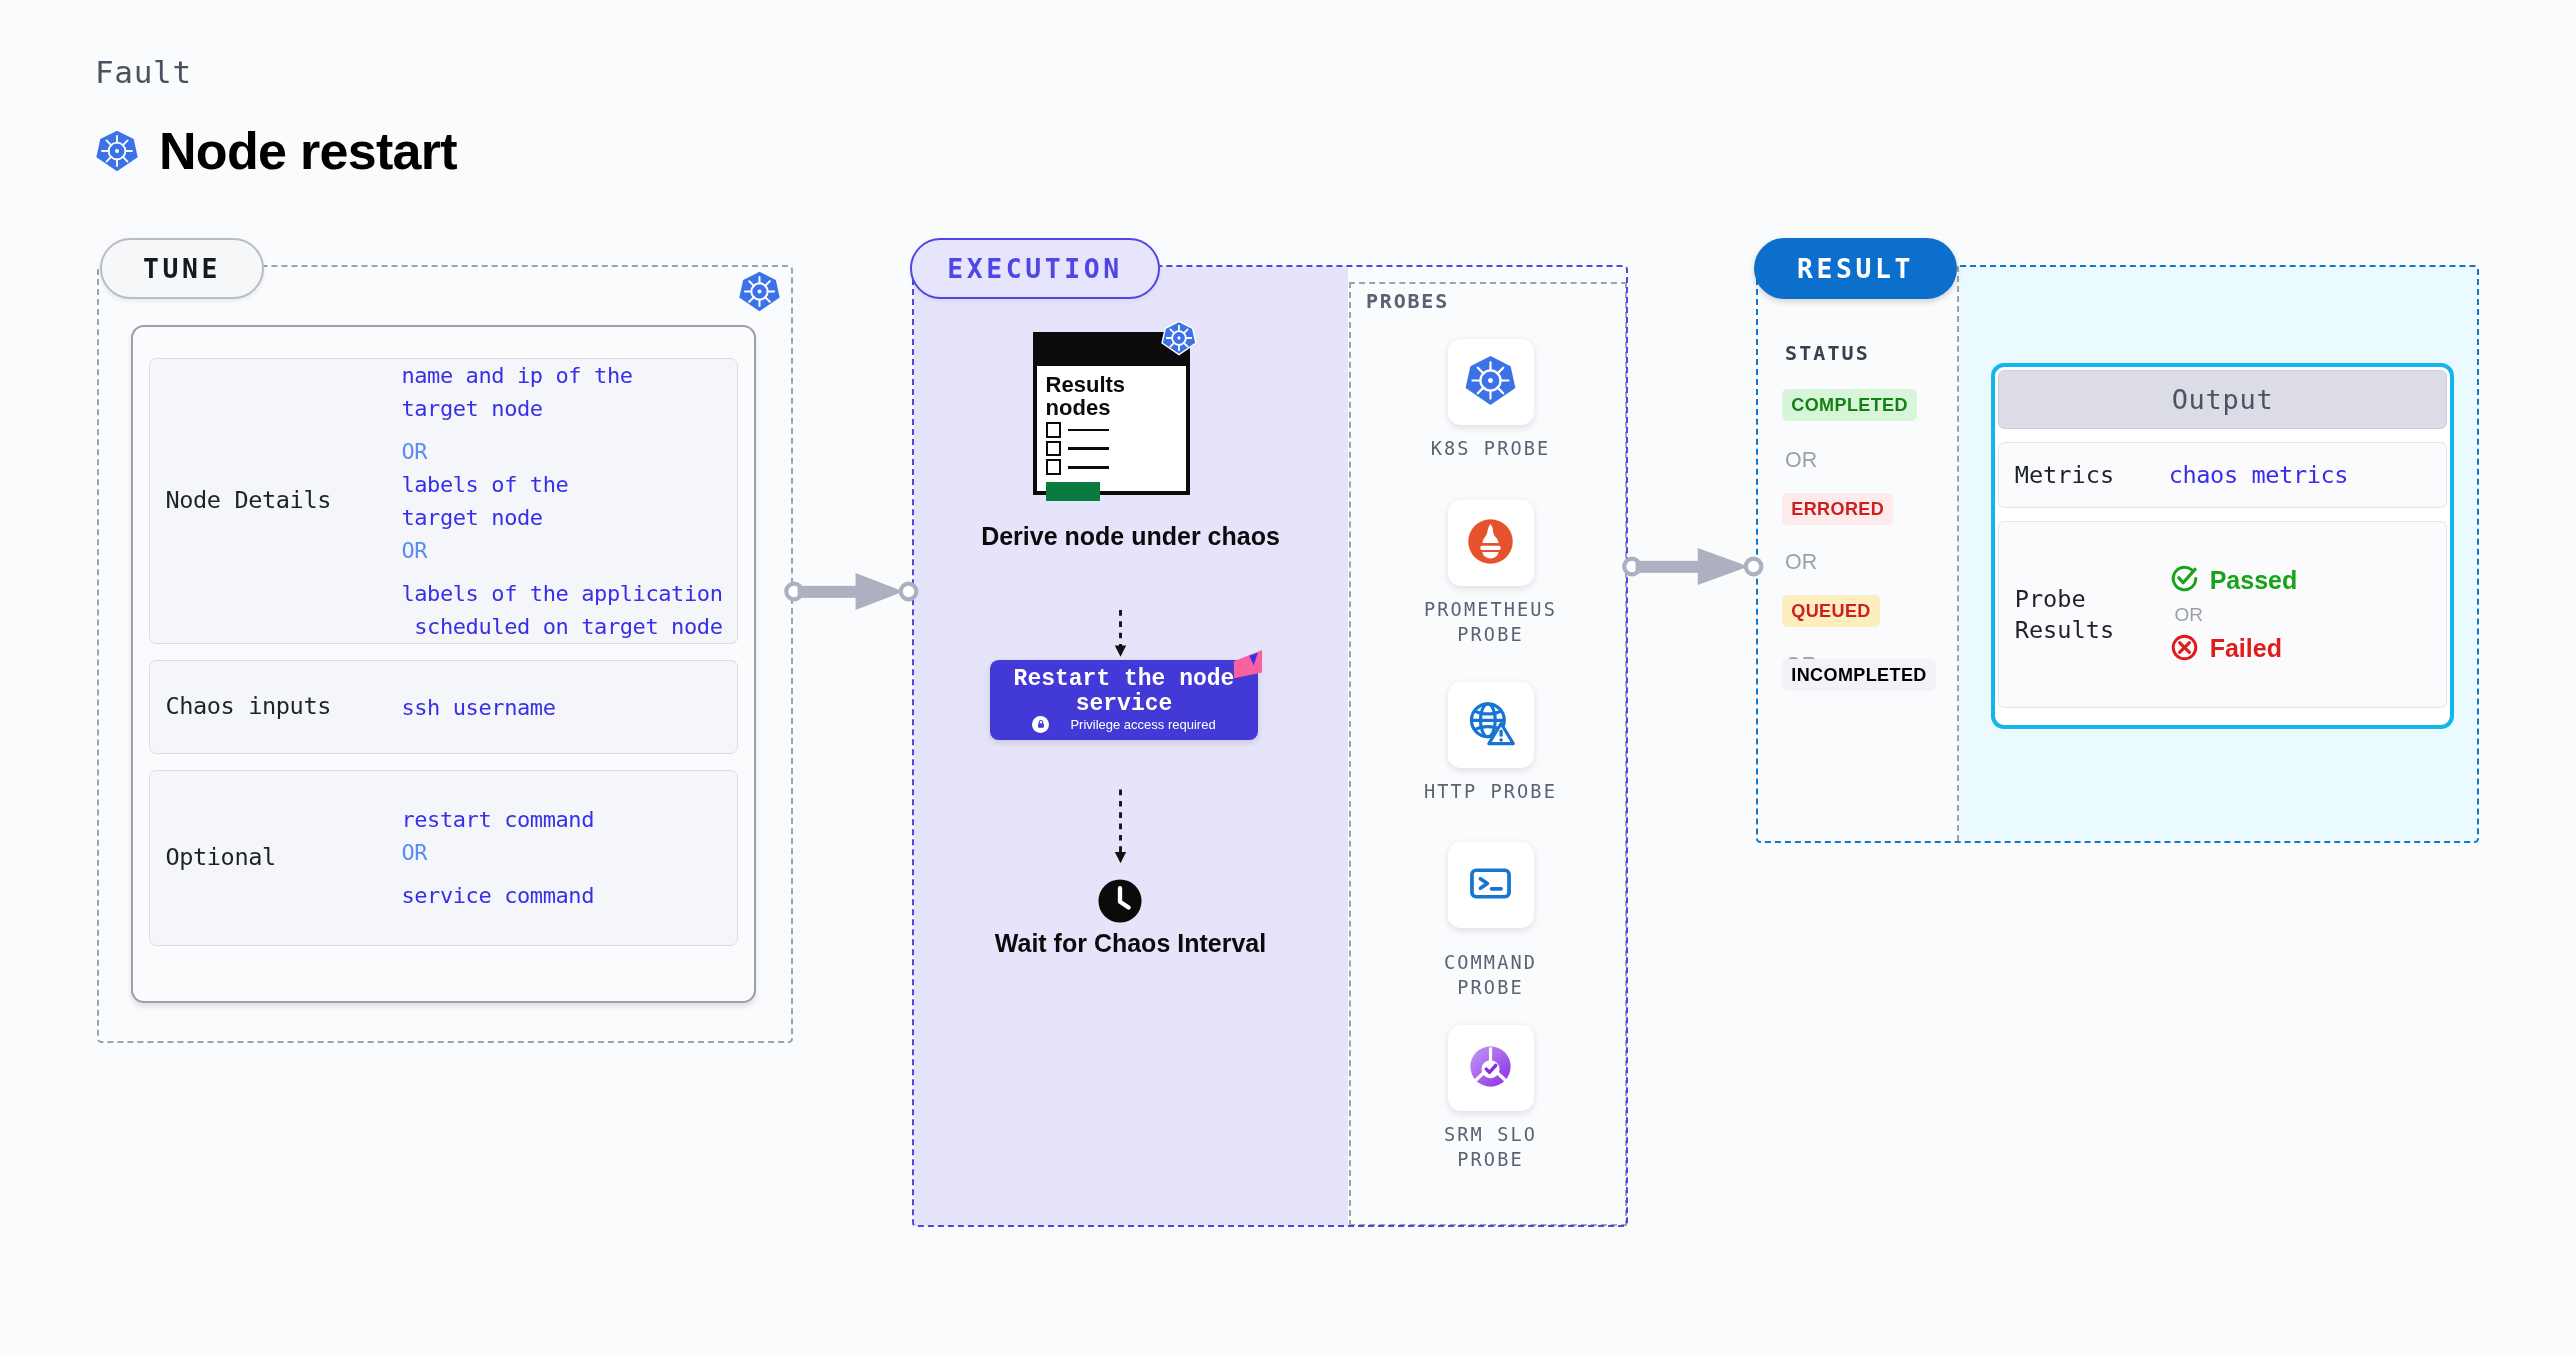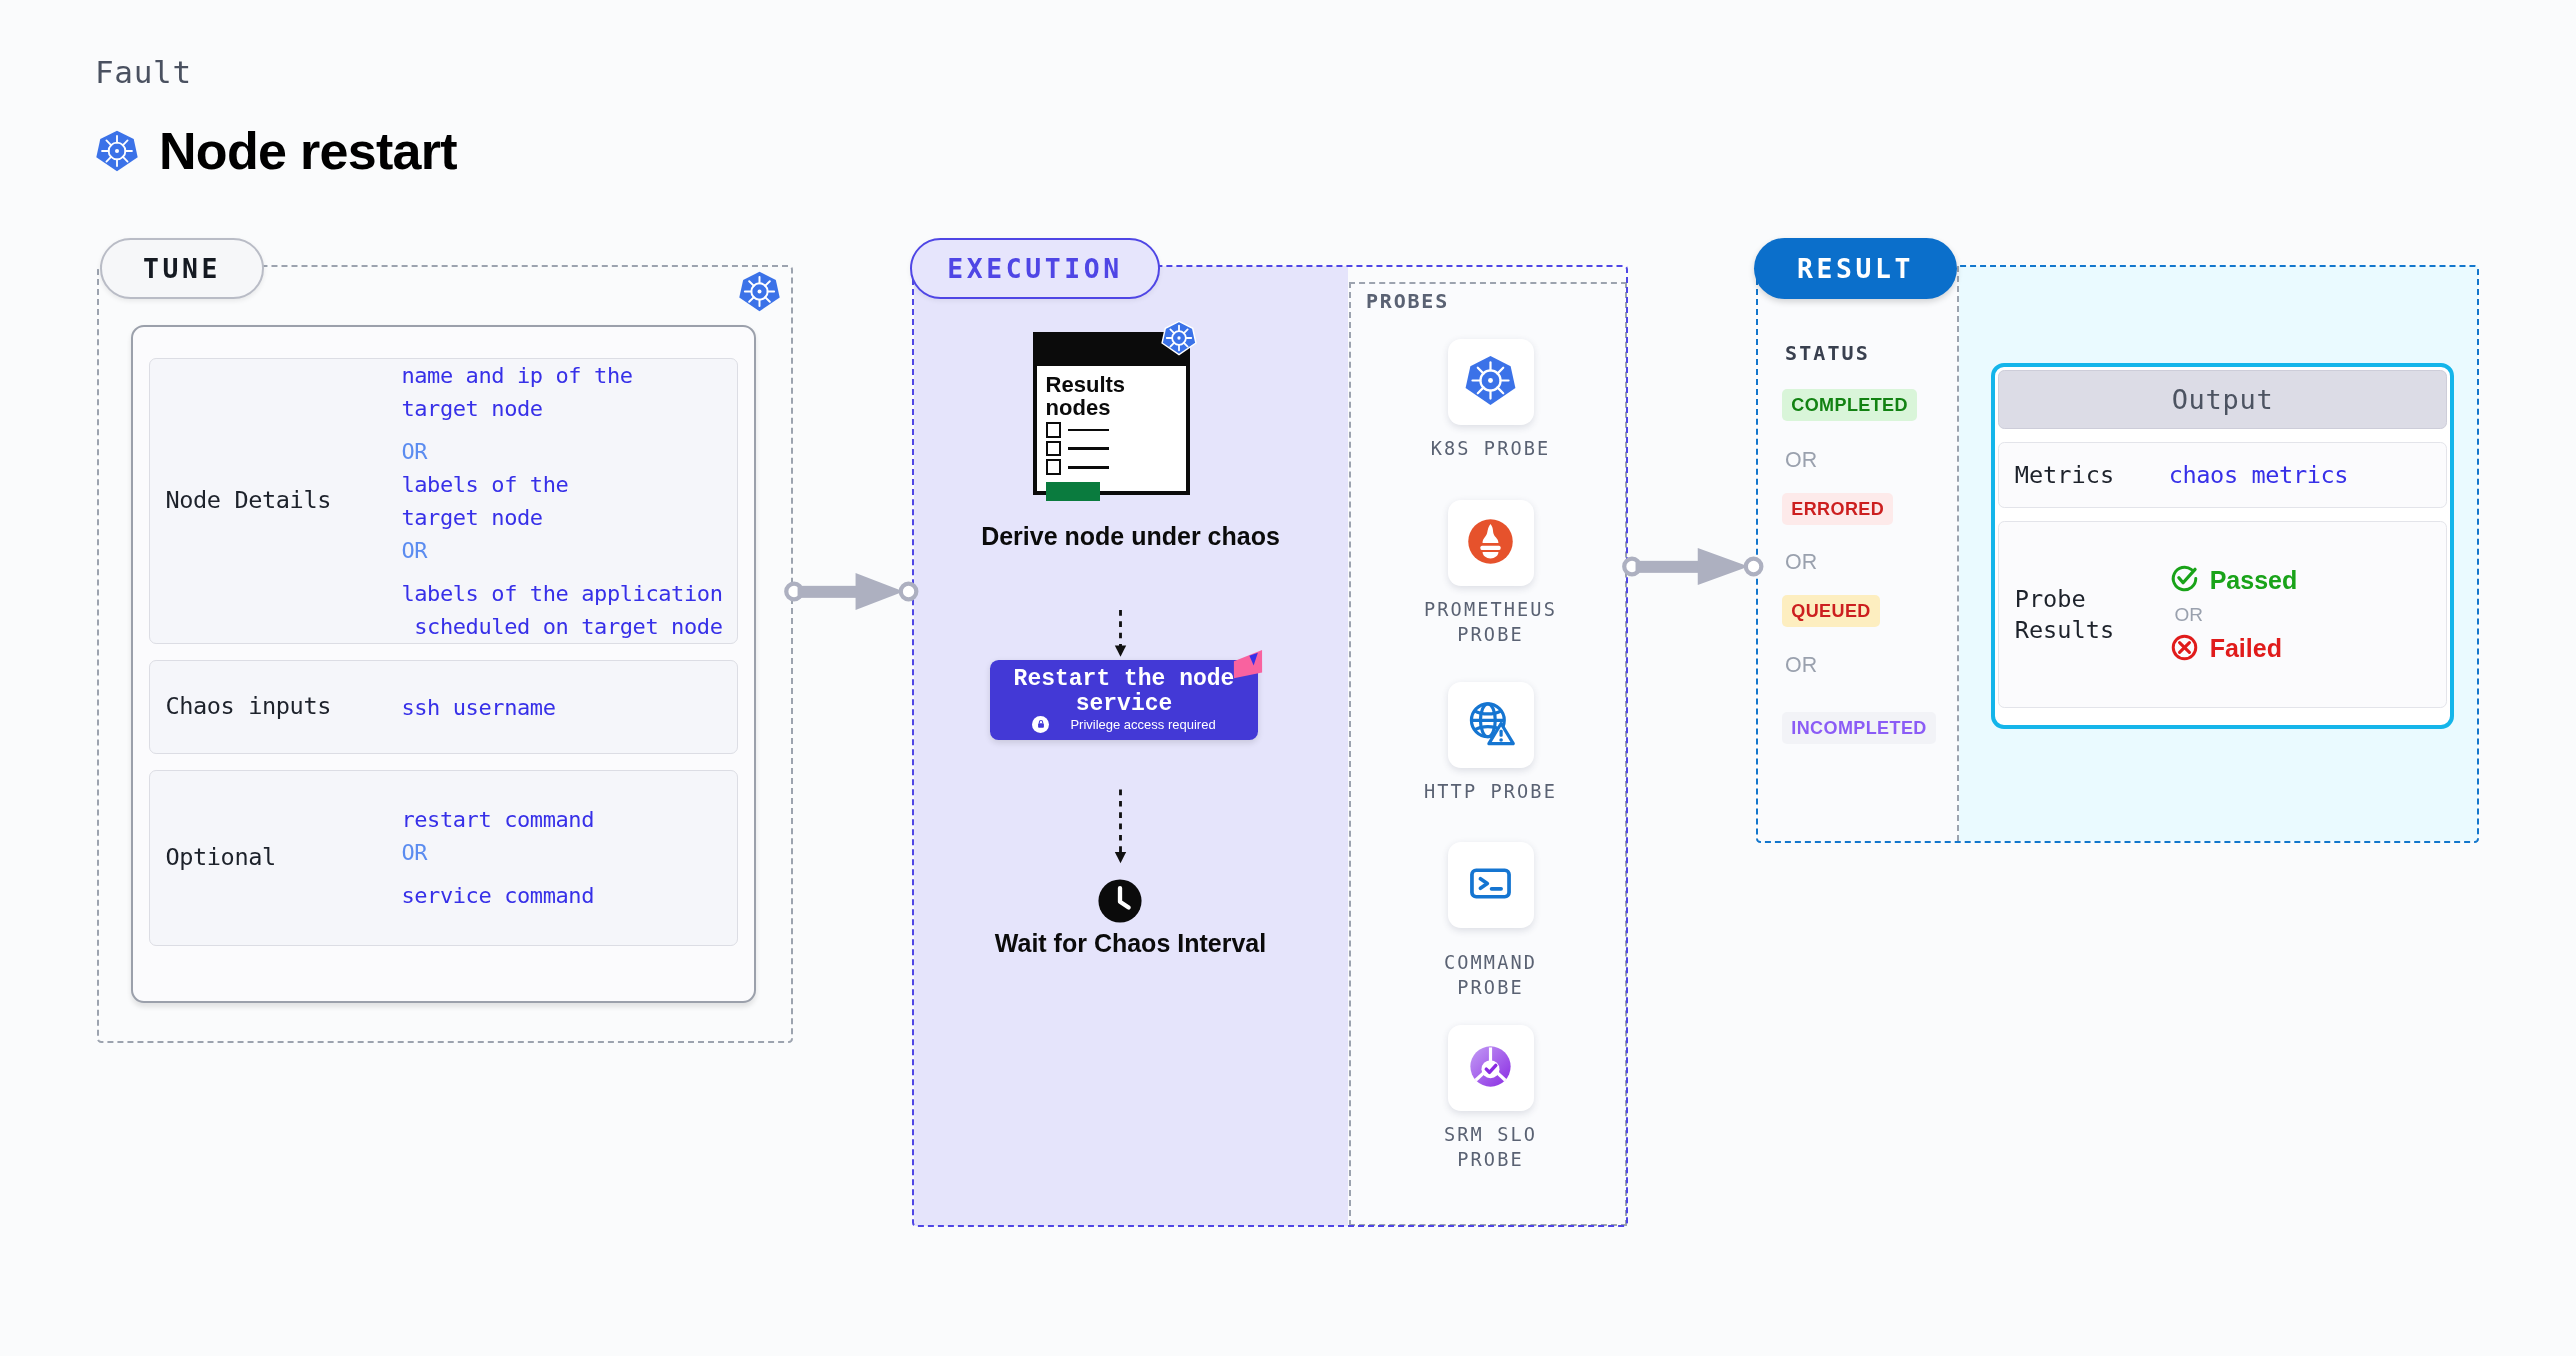--- a/index.html
+++ b/index.html
@@ -567,21 +567,21 @@
   <div class="chip chip-result">RESULT</div>
 
   <div class="status-ttl">STATUS</div>
 
   <div class="badge" style="top:389px; background:#d9f5d9; color:#128212;">COMPLETED</div>
   <div class="or-txt" style="top:448px;">OR</div>
   <div class="badge" style="top:493px; background:#fdeaea; color:#cc1f1f;">ERRORED</div>
   <div class="or-txt" style="top:550px;">OR</div>
   <div class="badge" style="top:595px; background:#fdeec0; color:#cc1f1f;">QUEUED</div>
   <div class="or-txt" style="top:653px;">OR</div>
-  <div class="badge" style="top:712px; background:#f2f3f7; color:#8b5cf6;">INCOMPLETED</div>
+  <div class="badge" style="top:659px; background:#f2f3f7; color:#000000;">INCOMPLETED</div>
 
   <div class="out-card">
     <div class="out-head">Output</div>
 
     <div class="out-row out-r1">
       <div class="out-lbl">Metrics</div>
       <div class="out-metric-val">chaos metrics</div>
     </div>
 
     <div class="out-row out-r2">

